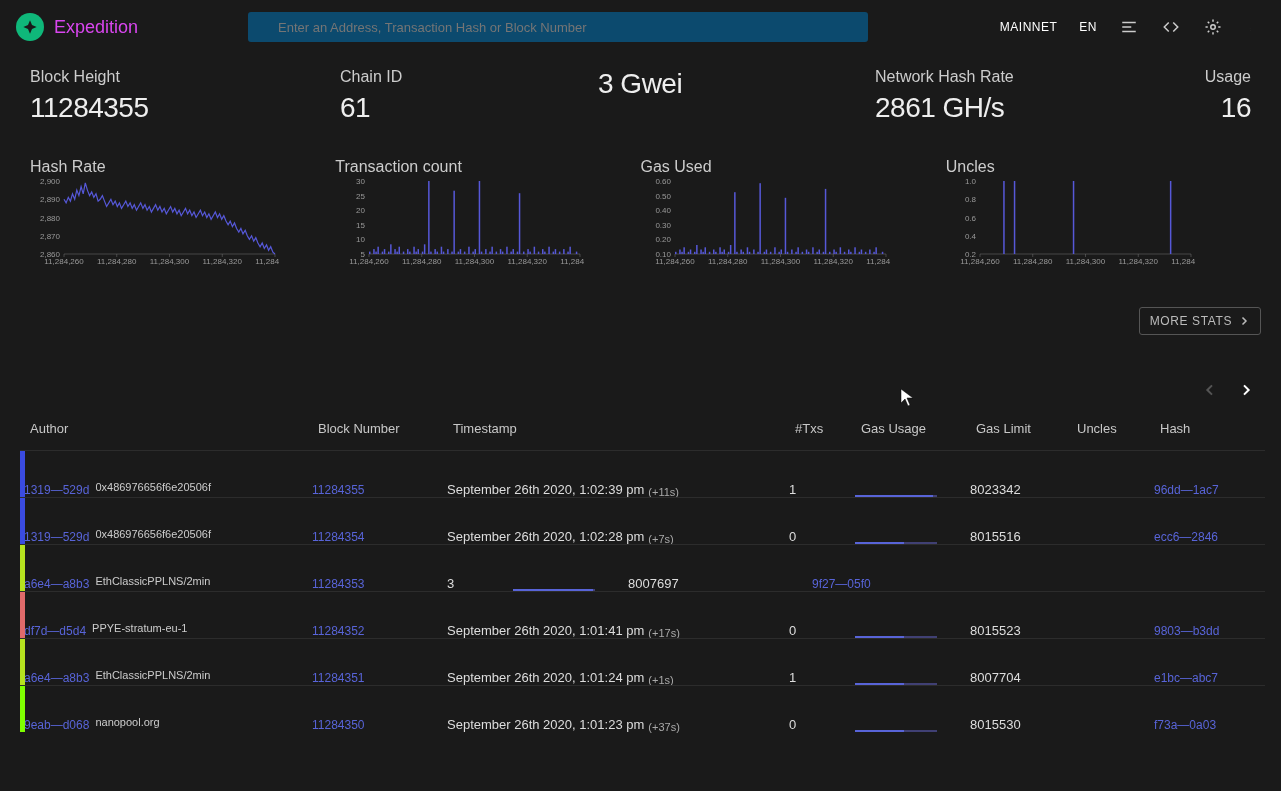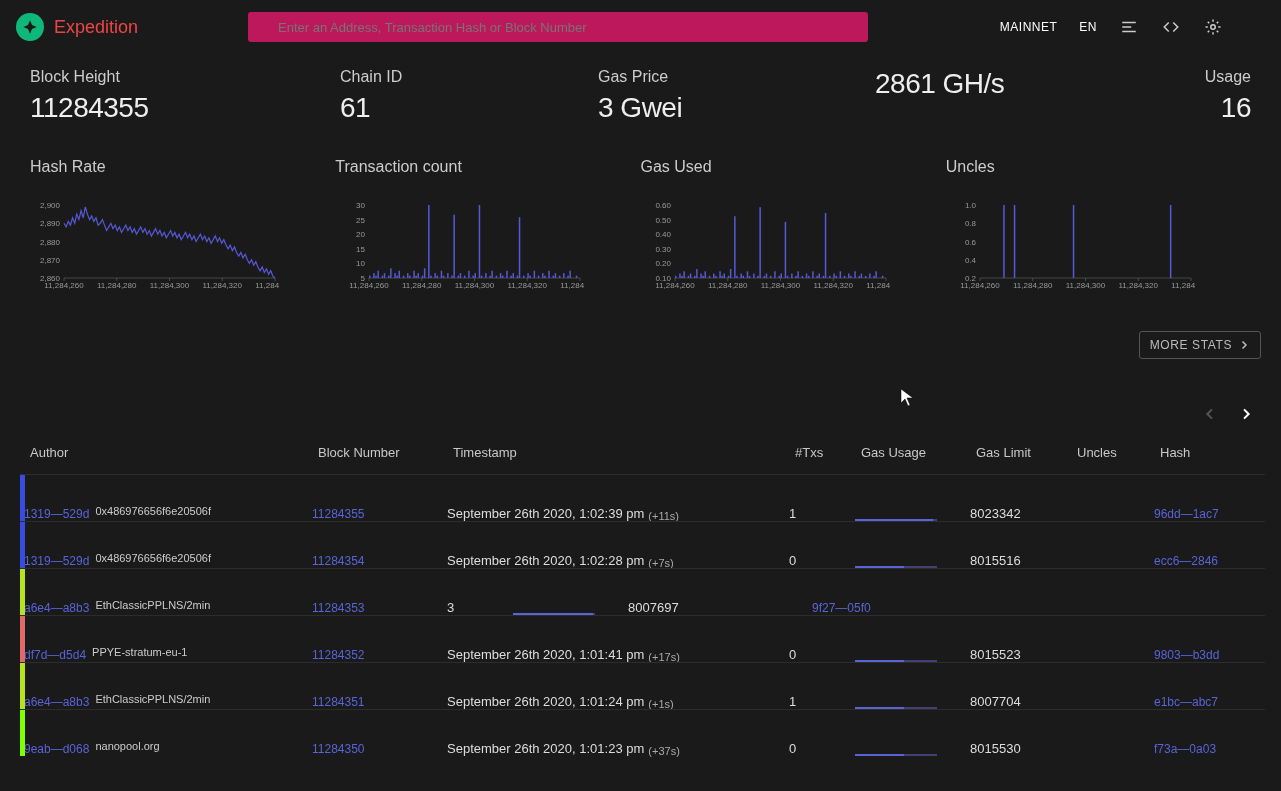--- a/index.html
+++ b/index.html
@@ -17,23 +17,23 @@
     align-items: center;
     height: 54px;
     padding: 0 16px;
   }
   .logo-circ {
     width: 28px; height: 28px; border-radius: 50%;
     background: #0fb87a; display: flex; align-items: center; justify-content: center;
     margin-right: 10px;
   }
   .logo-circ svg { width: 16px; height: 16px; }
-  .app-title { font-size: 18px; color: #ef4444; margin-right: 110px; }
+  .app-title { font-size: 18px; color: #d946ef; margin-right: 110px; }
   .search {
-    background: #be185d;
+    background: #0c4a6e;
     border: none;
     border-radius: 3px;
     height: 30px;
     width: 620px;
     padding: 0 10px 0 30px;
     color: #bbb;
     font-size: 13px;
     position: relative;
   }
   .search-wrap { position: relative; }
@@ -54,21 +54,21 @@
   .stat.bh { width: 310px; }
   .stat.ci { width: 258px; }
   .stat.gp { width: 277px; }
   .stat.hr { width: 296px; }
   .stat.pe { text-align: right; flex: 1; }
 
   .charts-row {
     display: flex; gap: 0; padding: 34px 30px 0 30px;
   }
   .chart-block { width: 310px; }
-  .chart-title { font-size: 16px; color: #ccc; margin-bottom: 24px; }
+  .chart-title { font-size: 16px; color: #ccc; }
   .chart-svg { width: 250px; height: 100px; }
   .axis-text { font-size: 8px; fill: #999; }
   .line-stroke { stroke: #5658d8; stroke-width: 1.2; fill: none; }
   .bar-fill { fill: #5658d8; }
 
   .more-stats-row { display:flex; justify-content:flex-end; padding: 28px 20px 0 0; }
   .more-stats-btn {
     border: 1px solid #555; color:#bbb; font-size:12px; letter-spacing: .6px;
     padding: 6px 10px; display:flex; align-items:center; gap:6px; border-radius:3px;
     cursor:pointer; background:transparent;
@@ -154,24 +154,24 @@
 <div class="stats-row">
   <div class="stat bh">
     <div class="stat-label">Block Height</div>
     <div class="stat-value">11284355</div>
   </div>
   <div class="stat ci">
     <div class="stat-label">Chain ID</div>
     <div class="stat-value">61</div>
   </div>
   <div class="stat gp">
-    <div class="stat-label">Gas Price</div>
     <div class="stat-value">3 Gwei</div>
   </div>
   <div class="stat hr">
+    <div class="stat-label">Network Hash Rate</div>
     <div class="stat-value">2861 GH/s</div>
   </div>
   <div class="stat pe">
     <div class="stat-label">Usage</div>
     <div class="stat-value">16</div>
   </div>
 </div>
 
 <div class="charts-row">
   <div class="chart-block">

